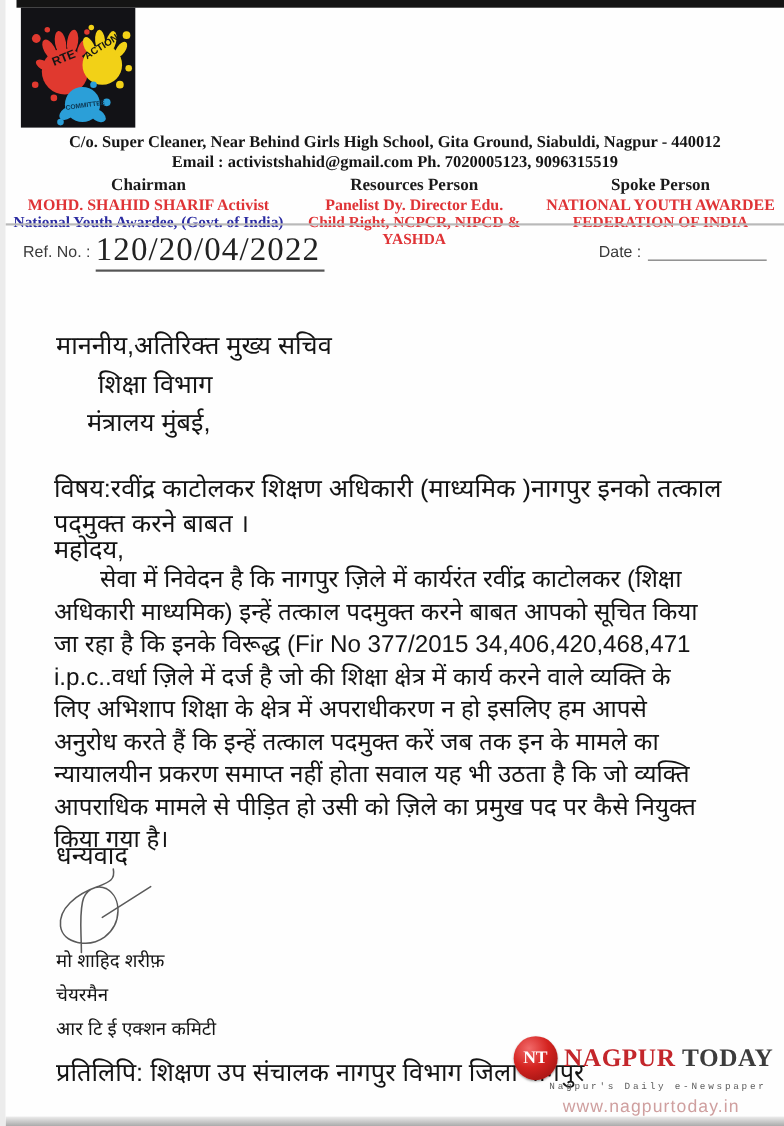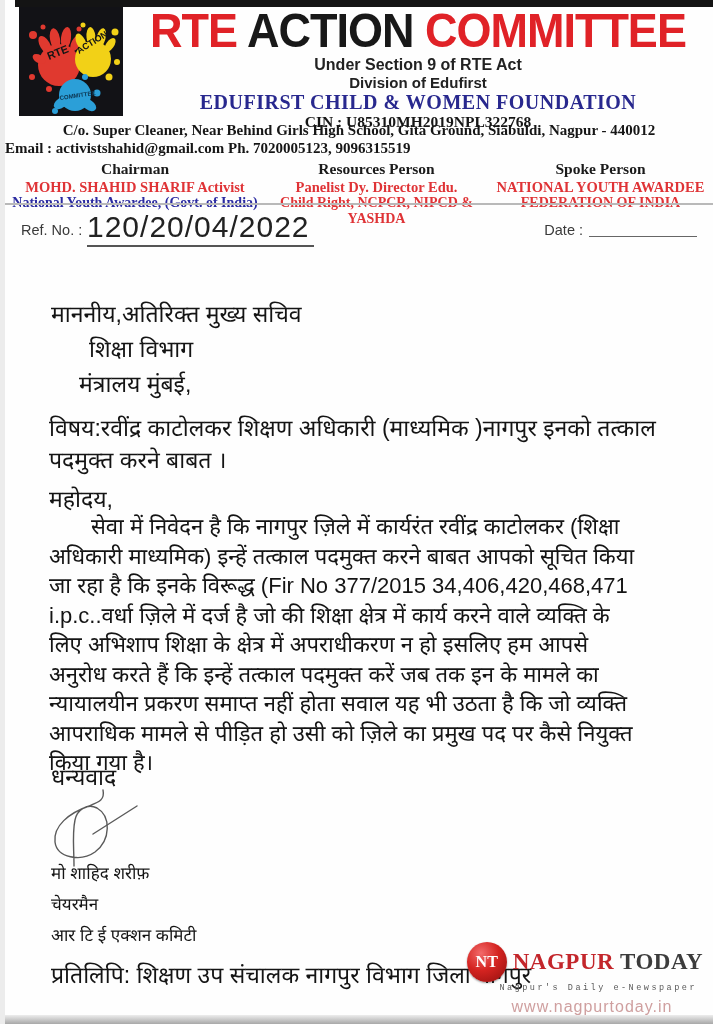--- a/index.html
+++ b/index.html
@@ -24,45 +24,45 @@
     font-size:45px; line-height:46px; letter-spacing:-1px;
     transform:scaleY(1.08); transform-origin:top center; white-space:nowrap;
   }
   .t-red { color:#e02227; }
   .t-black { color:#181818; }
   .sub1 { font-family:"Liberation Sans", sans-serif; font-weight:bold; font-size:16px; line-height:18px; margin-top:4px; color:#222; }
   .sub2 { font-family:"Liberation Sans", sans-serif; font-weight:bold; font-size:15px; line-height:17px; color:#222; }
   .foundation { font-weight:bold; font-size:20px; line-height:22px; color:#28288e; letter-spacing:0.5px; }
   .cin { font-weight:bold; font-size:15.5px; line-height:18px; color:#161616; }
   .addr-line { position:absolute; top:122px; left:0; right:0; text-align:center; font-weight:bold; font-size:15px; color:#161616; }
-  .email-line { position:absolute; top:140px; left:0; right:0; text-align:left; font-weight:bold; font-size:15px; color:#161616; }
+  .email-line { position:absolute; top:140px; left:0; right:0; text-align:center; font-weight:bold; font-size:15px; color:#161616; }
   .cols { position:absolute; top:160px; left:4px; right:4px; display:flex; text-align:center; }
   .col { font-weight:bold; }
   .col-1 { width:36%; } .col-2 { width:33%; } .col-3 { width:31%; }
   .col .role { font-size:15.5px; color:#1a1a1a; line-height:17px; }
   .col .l1 { font-size:14.5px; color:#df3336; line-height:16px; margin-top:2px; }
   .col .l2-blue { font-size:14px; color:#2a2aa0; line-height:16px; }
   .col .l2-red { font-size:14px; color:#df3336; line-height:16px; }
   .sep { position:absolute; top:203px; left:0; right:0; height:2px; background:#b9b9b9; }
   
   .ref-row { position:absolute; top:208px; left:0; right:0; height:40px; }
   .ref-label { position:absolute; left:16px; top:14px; font-family:"Liberation Sans", sans-serif; font-size:14.5px; color:#3a3a3a; }
   .ref-value {
     position:absolute; left:82px; top:2px;
-    font-family:Liberation Sans, sans-serif; font-size:30px; color:#222;
+    font-family:Liberation Serif, serif; font-size:30px; color:#222;
     border-bottom:2px solid #555; padding:0 4px 1px 0; letter-spacing:1px;
   }
   .date-label { position:absolute; right:130px; top:14px; font-family:"Liberation Sans", sans-serif; font-size:14.5px; color:#3a3a3a; }
   .date-line { position:absolute; right:16px; top:28px; width:108px; border-bottom:1.5px solid #666; }
   
   .dev { font-family:"Liberation Sans", sans-serif; color:#141414; white-space:nowrap; }
   .recipient { position:absolute; top:297px; left:46px; font-size:23px; line-height:35px; }
   .recipient .r2 { padding-left:38px; }
   .recipient .r3 { padding-left:28px; }
-  .subject { position:absolute; top:412px; left:44px; font-size:23px; line-height:32px; }
+  .subject { position:absolute; top:428px; left:44px; font-size:23px; line-height:32px; }
   .salutation { position:absolute; top:482px; left:44px; font-size:23px; }
   .paragraph { position:absolute; top:512px; left:44px; font-size:22px; line-height:29.5px; }
   .paragraph .indent { padding-left:42px; }
   .thanks { position:absolute; top:760px; left:46px; font-size:23px; }
   .signature { position:absolute; top:788px; left:36px; }
   .signatory { position:absolute; top:858px; left:46px; font-size:17px; line-height:31px; }
   .copy-line { position:absolute; top:958px; left:46px; font-size:23px; }
   
   .nt-wrap { position:absolute; right:10px; bottom:8px; width:222px; text-align:center; }
   .nt-row { display:flex; align-items:center; justify-content:flex-end; }
@@ -125,29 +125,20 @@
           <circle cx="66" cy="70" r="3"></circle>
       </g>
       <g font-family="Liberation Sans, sans-serif" font-weight="bold" fill="#151515">
         <text x="30" y="53" font-size="11" transform="rotate(-22 30 53)">RTE</text>
         <text x="60" y="47" font-size="9" transform="rotate(-32 60 47)">ACTION</text>
         <text x="41" y="93" font-size="6" transform="rotate(-8 41 93)" fill="#0d3550">COMMITTEE</text>
       </g>
     </svg>
   </div>
 
-  <div class="header-text">
-    <div class="main-title">
-      <span class="t-red">RTE</span><span class="t-black"> ACTION </span><span class="t-red">COMMITTEE</span>
-    </div>
-    <div class="sub1">Under Section 9 of RTE Act</div>
-    <div class="sub2">Division of Edufirst</div>
-    <div class="foundation">EDUFIRST CHILD &amp; WOMEN FOUNDATION</div>
-    <div class="cin">CIN : U85310MH2019NPL322768</div>
-  </div>
 
   <div class="addr-line">C/o. Super Cleaner, Near Behind Girls High School, Gita Ground, Siabuldi, Nagpur - 440012</div>
   <div class="email-line">Email : activistshahid@gmail.com  Ph. 7020005123, 9096315519</div>
 
   <div class="cols">
     <div class="col col-1">
       <div class="role">Chairman</div>
       <div class="l1">MOHD. SHAHID SHARIF Activist</div>
       <div class="l2-blue">National Youth Awardee, (Govt. of India)</div>
     </div>

